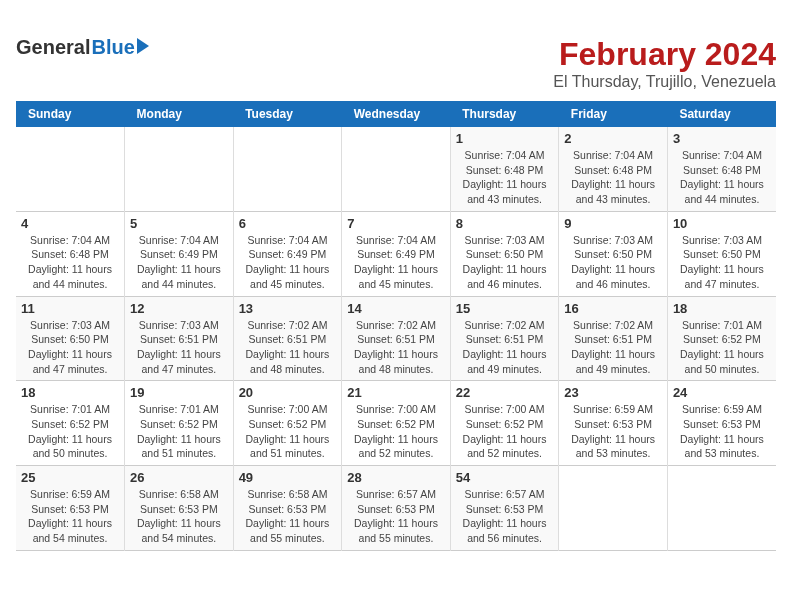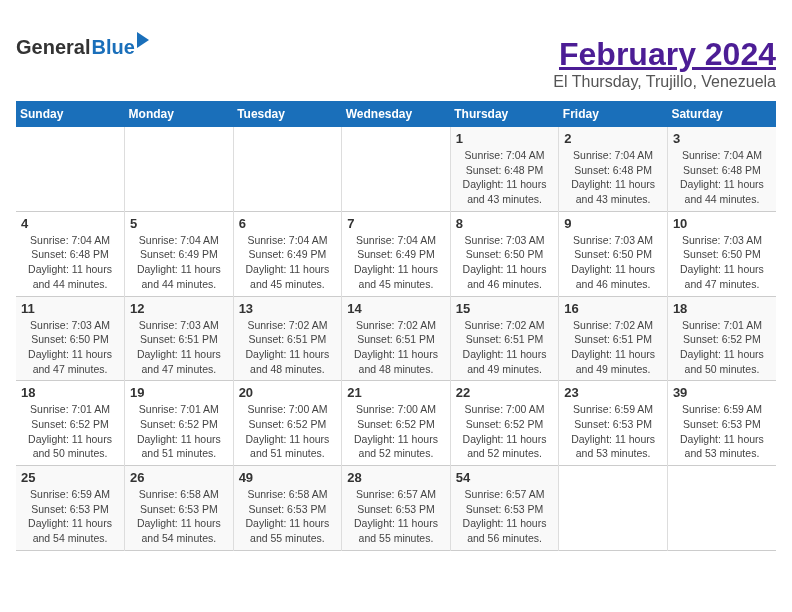--- a/index.html
+++ b/index.html
@@ -44,36 +44,35 @@
       border-bottom: 8px solid transparent;
       margin-left: 2px;
       margin-top: -4px;
     }
     .title-area {
       text-align: right;
     }
     .month-title {
       font-size: 32px;
       font-weight: bold;
-      color: #4c1d95;
-      text-decoration: underline;
+      color: #b91c1c;
     }
     .location-title {
       font-size: 16px;
       color: #555;
     }
     table {
       width: 100%;
       border-collapse: collapse;
       font-size: 11px;
     }
     thead th {
       background-color: #1a6fba;
       color: #fff;
-      padding: 6px 4px;
+      padding: 6px 12px;
       text-align: left;
       font-size: 12px;
       font-weight: bold;
     }
     tbody tr {
       border-bottom: 1px solid #ccc;
     }
     tbody tr:nth-child(odd) {
       background-color: #f9f9f9;
     }
@@ -104,21 +103,21 @@
     .empty-cell { background: #fff; }
   </style>
 </head>
 <body>
 
 <div class="header">
   <div class="logo">
     <div class="logo-text">
       <span class="logo-general">General</span>
       <div style="display:flex;flex-direction:column;align-items:flex-start;margin-left:1px;">
-        <div style="display:flex;">
+        <div style="display:flex;align-items:center;">
           <span class="logo-blue">Blue</span>
           <div class="logo-arrow"></div>
         </div>
       </div>
     </div>
   </div>
   <div class="title-area">
     <div class="month-title">February 2024</div>
     <div class="location-title">El Thursday, Trujillo, Venezuela</div>
   </div>
@@ -280,21 +279,21 @@
 Sunset: 6:52 PM
 Daylight: 11 hours and 52 minutes.</div>
         </td>
         <td>
           <span class="day-num">23</span>
           <div class="day-info" style="white-space: pre-line;">Sunrise: 6:59 AM
 Sunset: 6:53 PM
 Daylight: 11 hours and 53 minutes.</div>
         </td>
         <td>
-          <span class="day-num">39</span>
+          <span class="day-num">24</span>
           <div class="day-info" style="white-space: pre-line;">Sunrise: 6:59 AM
 Sunset: 6:53 PM
 Daylight: 11 hours and 53 minutes.</div>
         </td>
       </tr>
       <tr>
         <td>
           <span class="day-num">25</span>
           <div class="day-info" style="white-space: pre-line;">Sunrise: 6:59 AM
 Sunset: 6:53 PM

